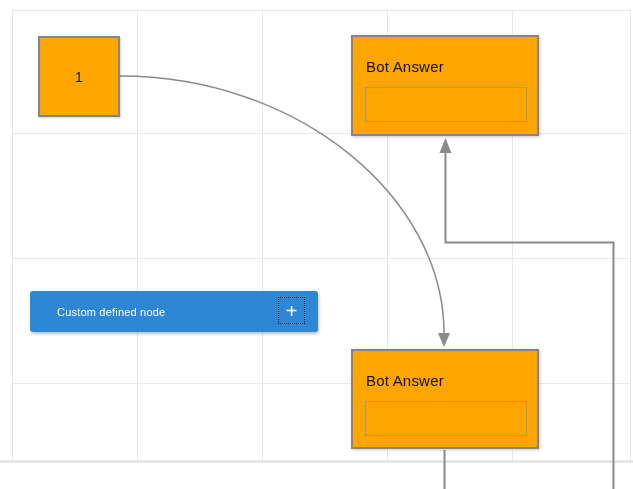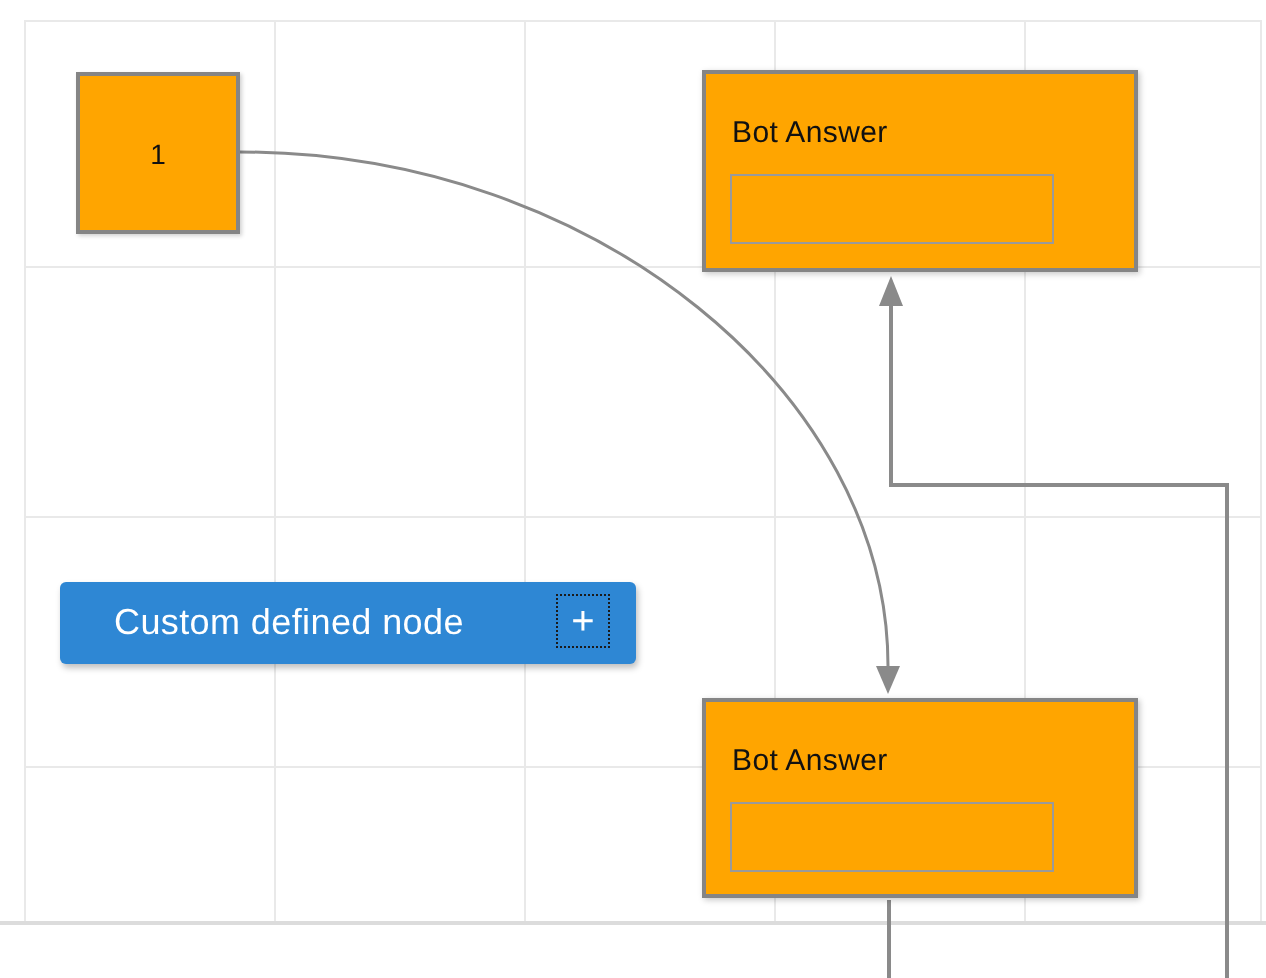--- a/index.html
+++ b/index.html
@@ -30,21 +30,21 @@
   .node{position:absolute;box-sizing:border-box;}
   .square-node{
     left:38px;top:36px;width:82px;height:81px;
     background:var(--node-orange);
     border:2px solid var(--node-border);
     display:flex;align-items:center;justify-content:center;
     font-size:14px;color:var(--label-dark);
     box-shadow:1px 1px 2px rgba(0,0,0,0.18);
   }
   .bot-node{
-    width:218px;
+    width:188px;
     background:var(--node-orange);
     border:2px solid var(--node-border);
     box-shadow:1px 1px 3px rgba(0,0,0,0.22);
   }
   .bot-node.top{left:351px;top:35px;height:101px;}
   .bot-node.bottom{left:351px;top:349px;height:100px;}
   .bot-label{
     position:absolute;left:13px;top:21px;
     font-size:15px;color:var(--label-dark);letter-spacing:0.2px;
   }
@@ -55,21 +55,21 @@
   }
   .custom-node{
     left:30px;top:291px;width:288px;height:41px;
     background:var(--accent-blue);
     border-radius:3px;
     box-shadow:1px 2px 3px rgba(0,0,0,0.25);
     display:flex;align-items:center;
   }
   .custom-label{
     margin-left:27px;
-    font-size:18px;color:var(--label-light);letter-spacing:0.2px;
+    font-size:11px;color:var(--label-light);letter-spacing:0.2px;
   }
   .plus-btn{
     position:absolute;right:13px;top:6px;width:27px;height:27px;
     box-sizing:border-box;
     border:1px dotted #1b1b1b;
     display:flex;align-items:center;justify-content:center;
     color:var(--label-light);
     font-size:20px;font-weight:400;line-height:1;
     cursor:pointer;
   }

